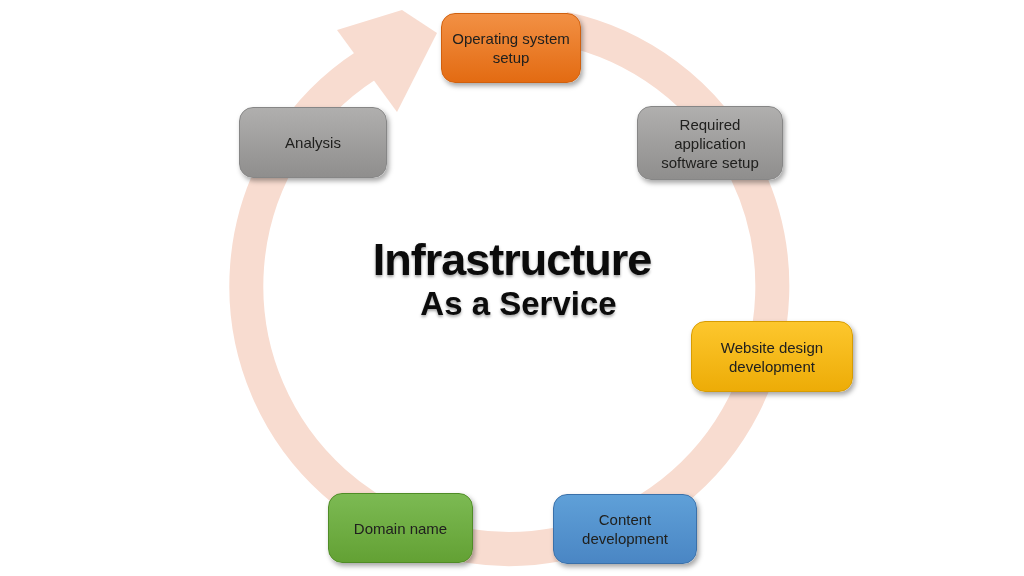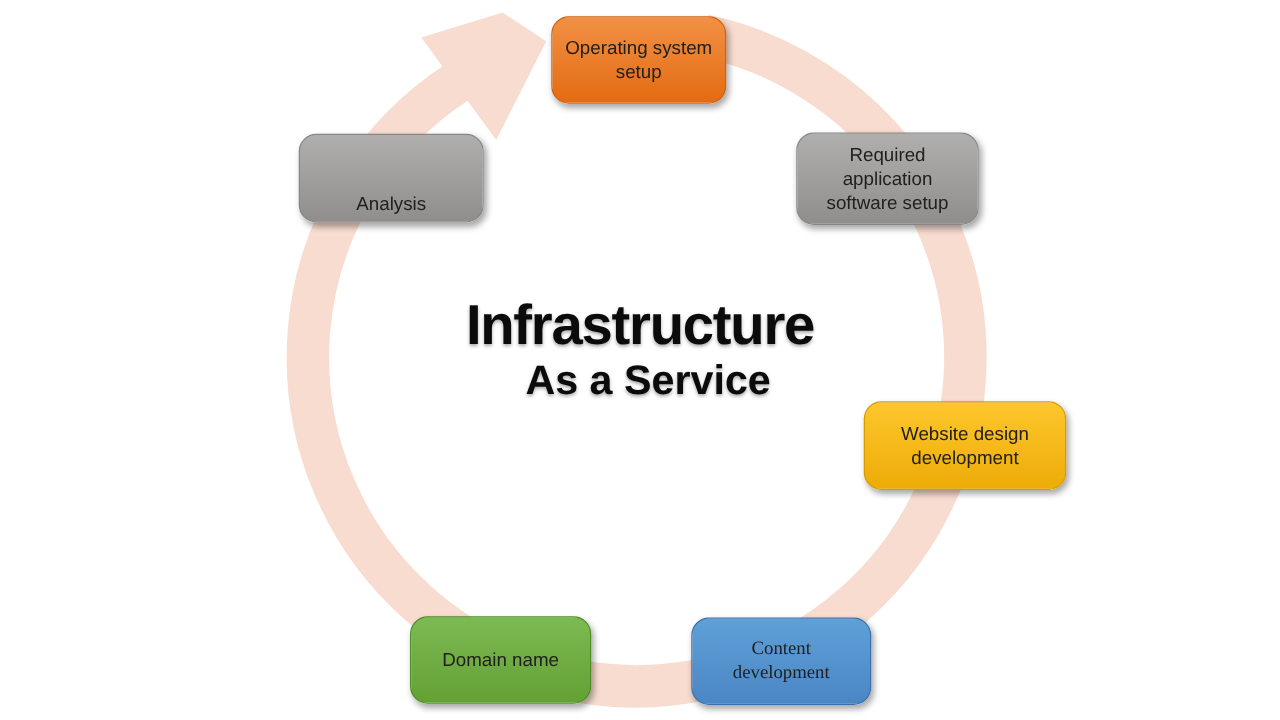--- a/index.html
+++ b/index.html
@@ -59,21 +59,21 @@
   .node .node-label {
     font-size: 15px;
     line-height: 19px;
     color: #20201e;
     white-space: pre-line;
   }
   
   .n0 { left: 441px; top:  13px; width: 140px; height: 70px; }
   .n1 { left: 637px; top: 106px; width: 146px; height: 74px; }
   .n2 { left: 691px; top: 321px; width: 162px; height: 71px; }
-  .n3 { left: 553px; top: 494px; width: 144px; height: 70px; font-family: Liberation Serif, serif; }
+  .n3 { left: 553px; top: 494px; width: 144px; height: 70px; }
   .n4 { left: 328px; top: 493px; width: 145px; height: 70px; }
   .n5 { left: 193px; top: 322px; width: 145px; height: 70px; }
   .n6 { left: 239px; top: 107px; width: 148px; height: 71px; }
 </style>
 </head>
 <body>
 
 <div class="canvas">
 
   <svg class="ring-svg" viewBox="0 0 1024 576">
@@ -101,17 +101,17 @@
     <span class="node-label">Website design
 development</span>
   </div>
   <div class="node n3" style="background: linear-gradient(rgb(95, 160, 216), rgb(74, 134, 196)); border-color: rgb(58, 112, 169);">
     <span class="node-label">Content
 development</span>
   </div>
   <div class="node n4" style="background: linear-gradient(rgb(124, 186, 83), rgb(99, 161, 52)); border-color: rgb(79, 140, 38);">
     <span class="node-label">Domain name</span>
   </div>
-  <div class="node n6" style="background: linear-gradient(rgb(176, 175, 174), rgb(143, 142, 141)); border-color: rgb(134, 134, 134); align-items: flex-end;">
+  <div class="node n6" style="background: linear-gradient(rgb(176, 175, 174), rgb(143, 142, 141)); border-color: rgb(134, 134, 134);">
     <span class="node-label">Analysis</span>
   </div>
 
 </div>
 
 </body></html>

